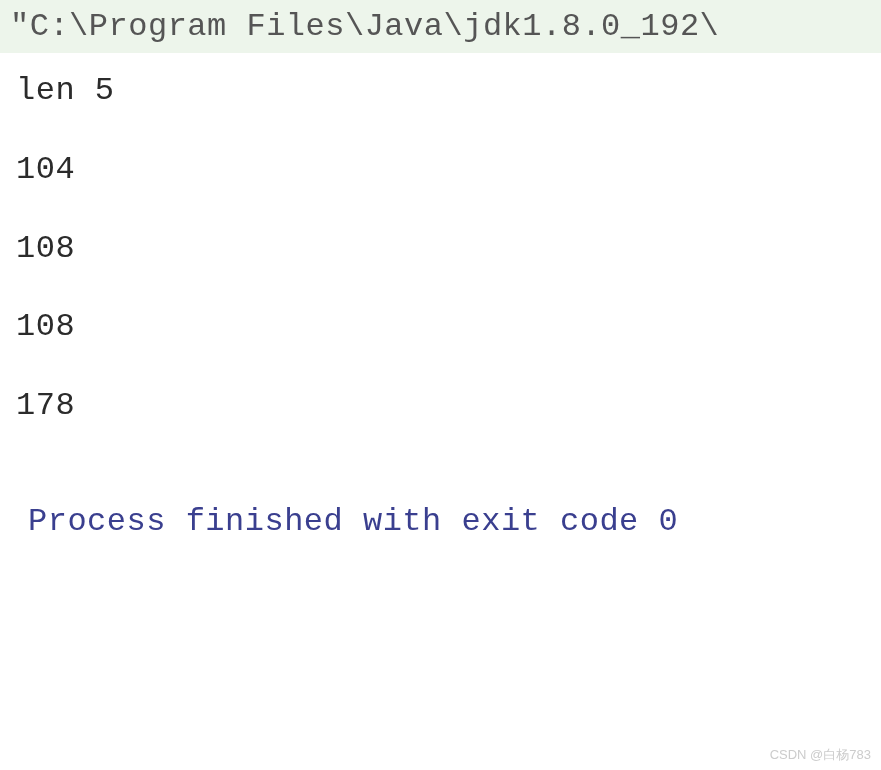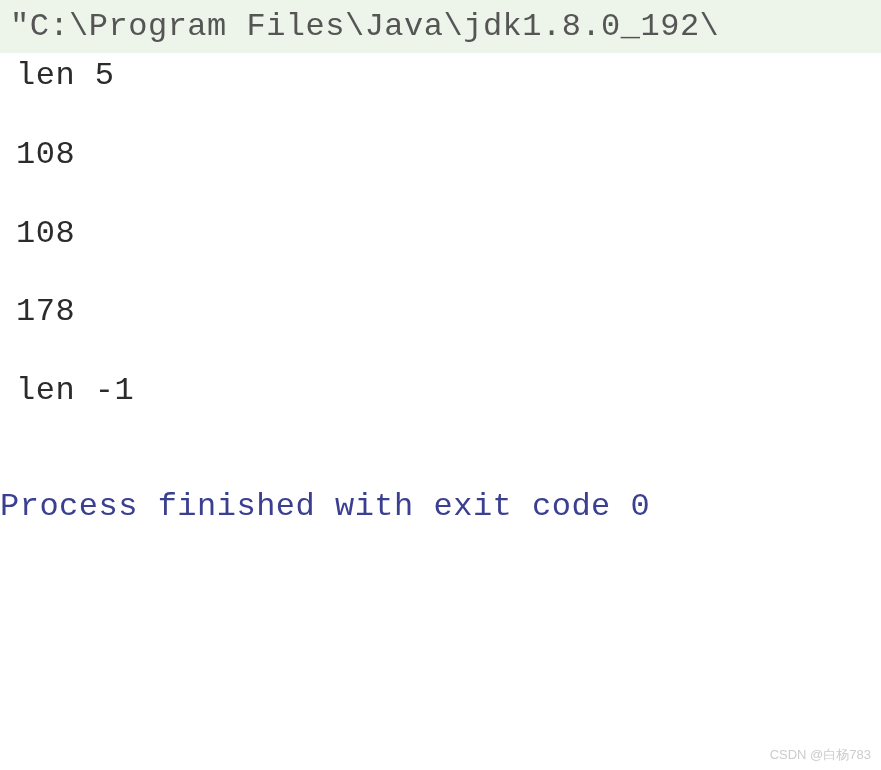--- a/index.html
+++ b/index.html
@@ -19,56 +19,56 @@
     .command-line {
       background: #edf5eb;
       color: #555555;
       padding: 8px 10px;
       white-space: nowrap;
       overflow: hidden;
       font-size: 32px;
       letter-spacing: 0.5px;
     }
     .output-area {
-      padding: 1px 16px 0 16px;
+      padding: 16px 16px 0 16px;
     }
     .output-line {
       color: #2b2b2b;
       line-height: 1.4;
       margin-bottom: 34px;
       letter-spacing: 0.5px;
     }
     .spacer {
       height: 40px;
     }
     .exit-message {
       color: #3a3f8f;
-      padding: 0 0;
+      padding: 0 28px;
       letter-spacing: 0.5px;
     }
     .watermark {
       position: absolute;
       bottom: 6px;
       right: 10px;
       color: #cccccc;
       font-size: 13px;
       font-family: Arial, sans-serif;
       text-align: right;
     }
   </style>
 </head>
 <body>
 
 <div class="command-line">"C:\Program Files\Java\jdk1.8.0_192\</div>
 
 <div class="output-area">
   <div class="output-line">len 5</div>
+  <div class="output-line">104</div>
   <div class="output-line">108</div>
   <div class="output-line">108</div>
   <div class="output-line">178</div>
-  <div class="output-line">len -1</div>
 </div>
 
 <div class="spacer"></div>
 
 <div class="exit-message">Process finished with exit code 0</div>
 
 <div class="watermark">CSDN @白杨783</div>
 
 </body></html>

